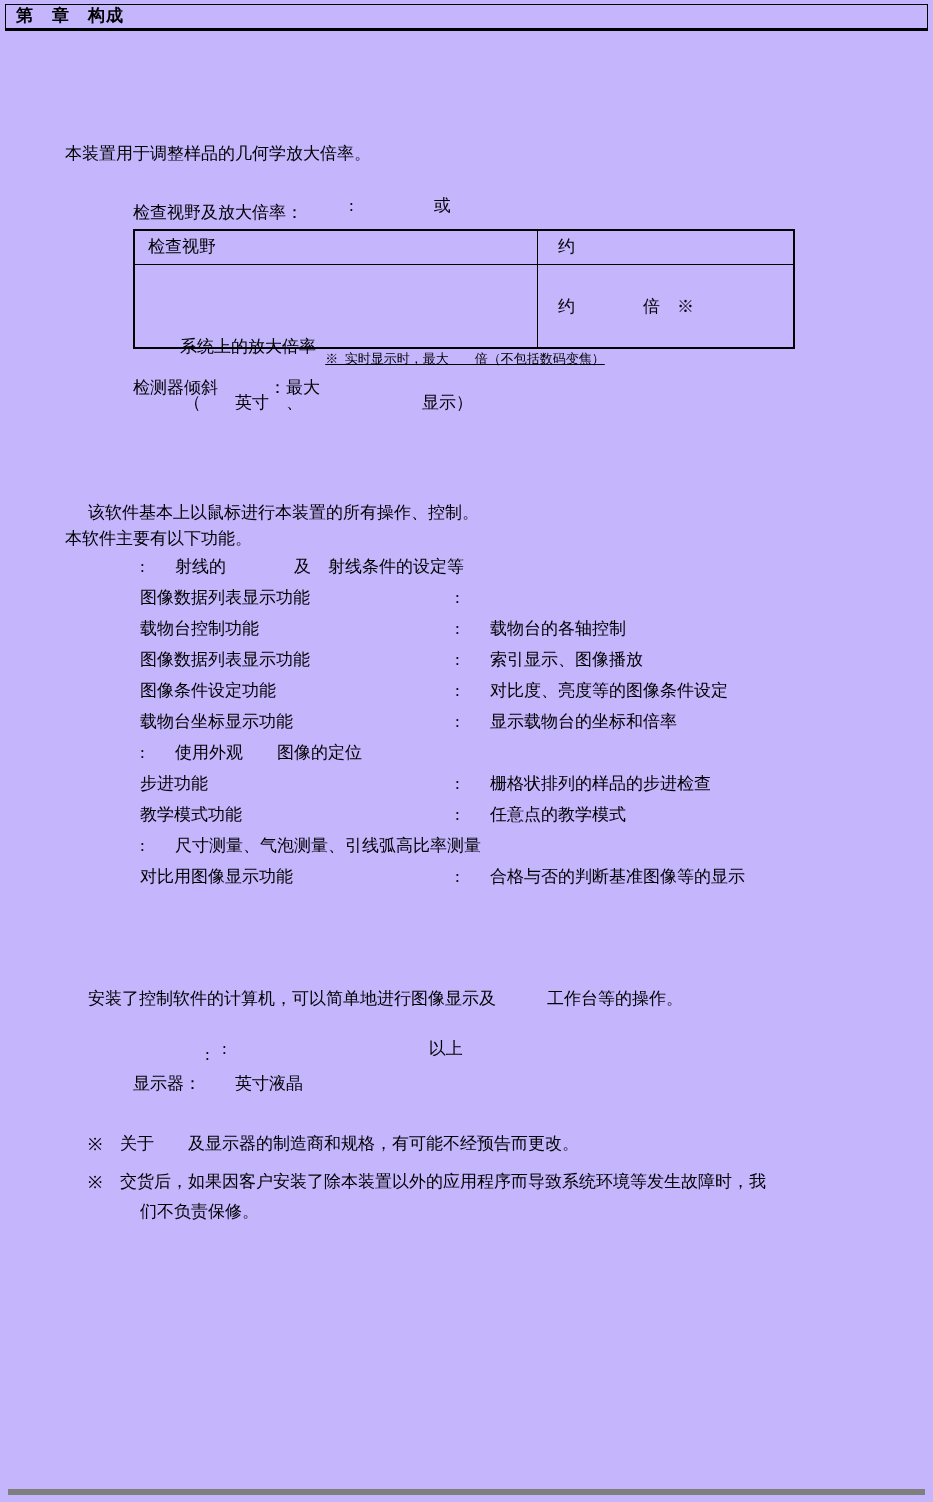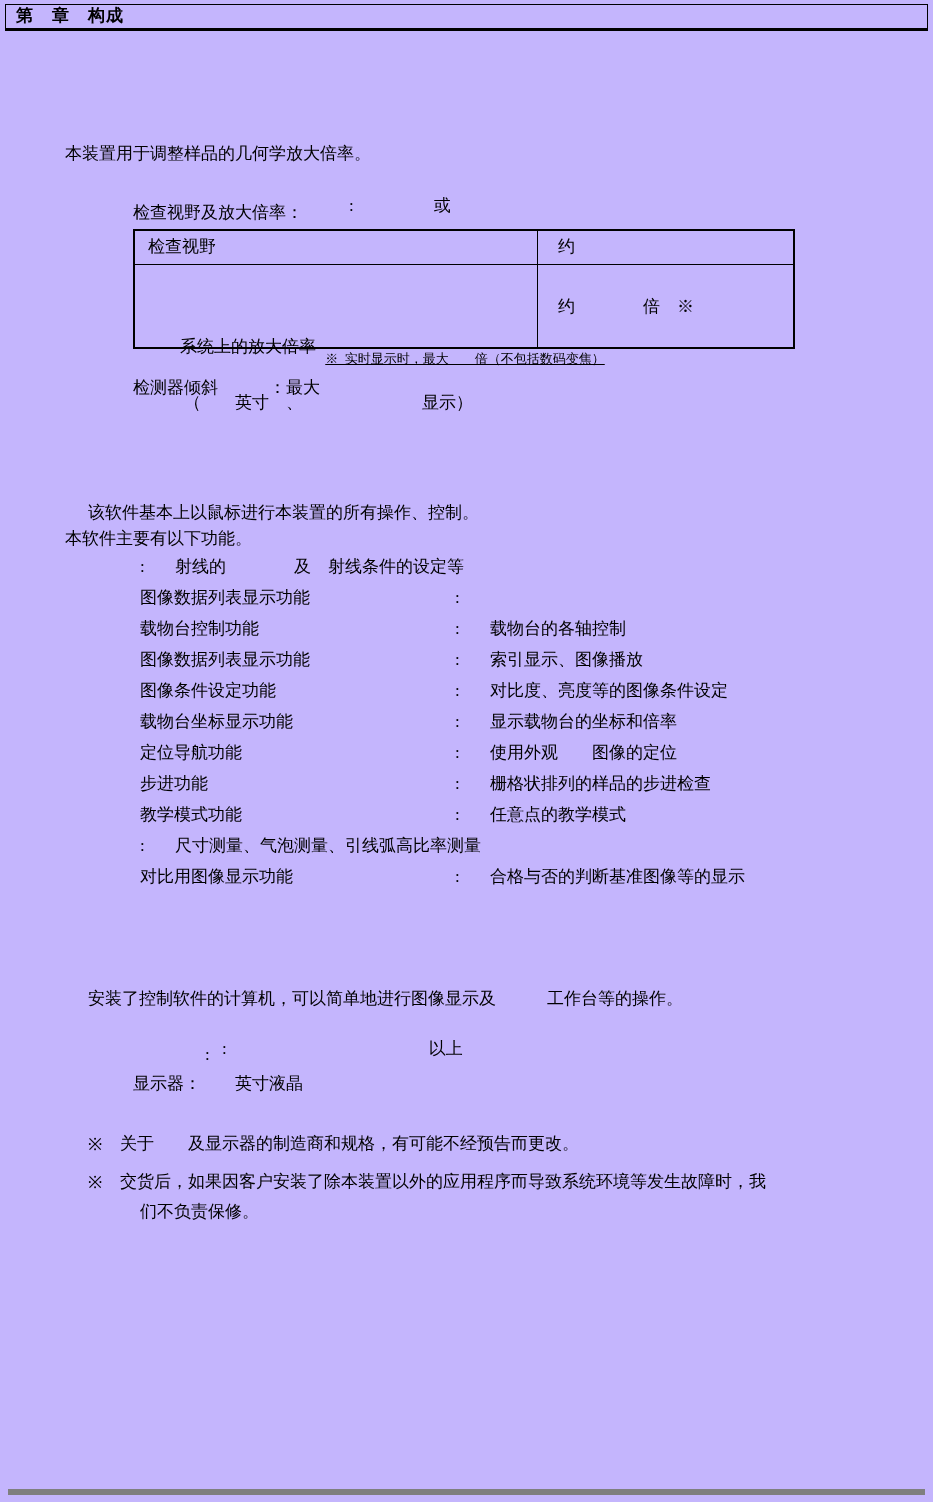--- a/index.html
+++ b/index.html
@@ -150,21 +150,21 @@
     <div class="fn-row">
       <span class="fn-label">图像数据列表显示功能</span><span class="fn-colon">:</span><span class="fn-desc">索引显示、图像播放</span>
     </div>
     <div class="fn-row">
       <span class="fn-label">图像条件设定功能</span><span class="fn-colon">:</span><span class="fn-desc">对比度、亮度等的图像条件设定</span>
     </div>
     <div class="fn-row">
       <span class="fn-label">载物台坐标显示功能</span><span class="fn-colon">:</span><span class="fn-desc">显示载物台的坐标和倍率</span>
     </div>
     <div class="fn-row">
-      <span class="fn-label">定位导航功能</span><span class="fn-colon">:</span><span class="fn-desc">使用外观　　图像的定位</span>
+      <span class="fn-colon">:</span><span class="fn-desc">使用外观　　图像的定位</span>
     </div>
     <div class="fn-row">
       <span class="fn-label">步进功能</span><span class="fn-colon">:</span><span class="fn-desc">栅格状排列的样品的步进检查</span>
     </div>
     <div class="fn-row">
       <span class="fn-label">教学模式功能</span><span class="fn-colon">:</span><span class="fn-desc">任意点的教学模式</span>
     </div>
     <div class="fn-row">
       <span class="fn-colon">:</span><span class="fn-desc">尺寸测量、气泡测量、引线弧高比率测量</span>
     </div>

